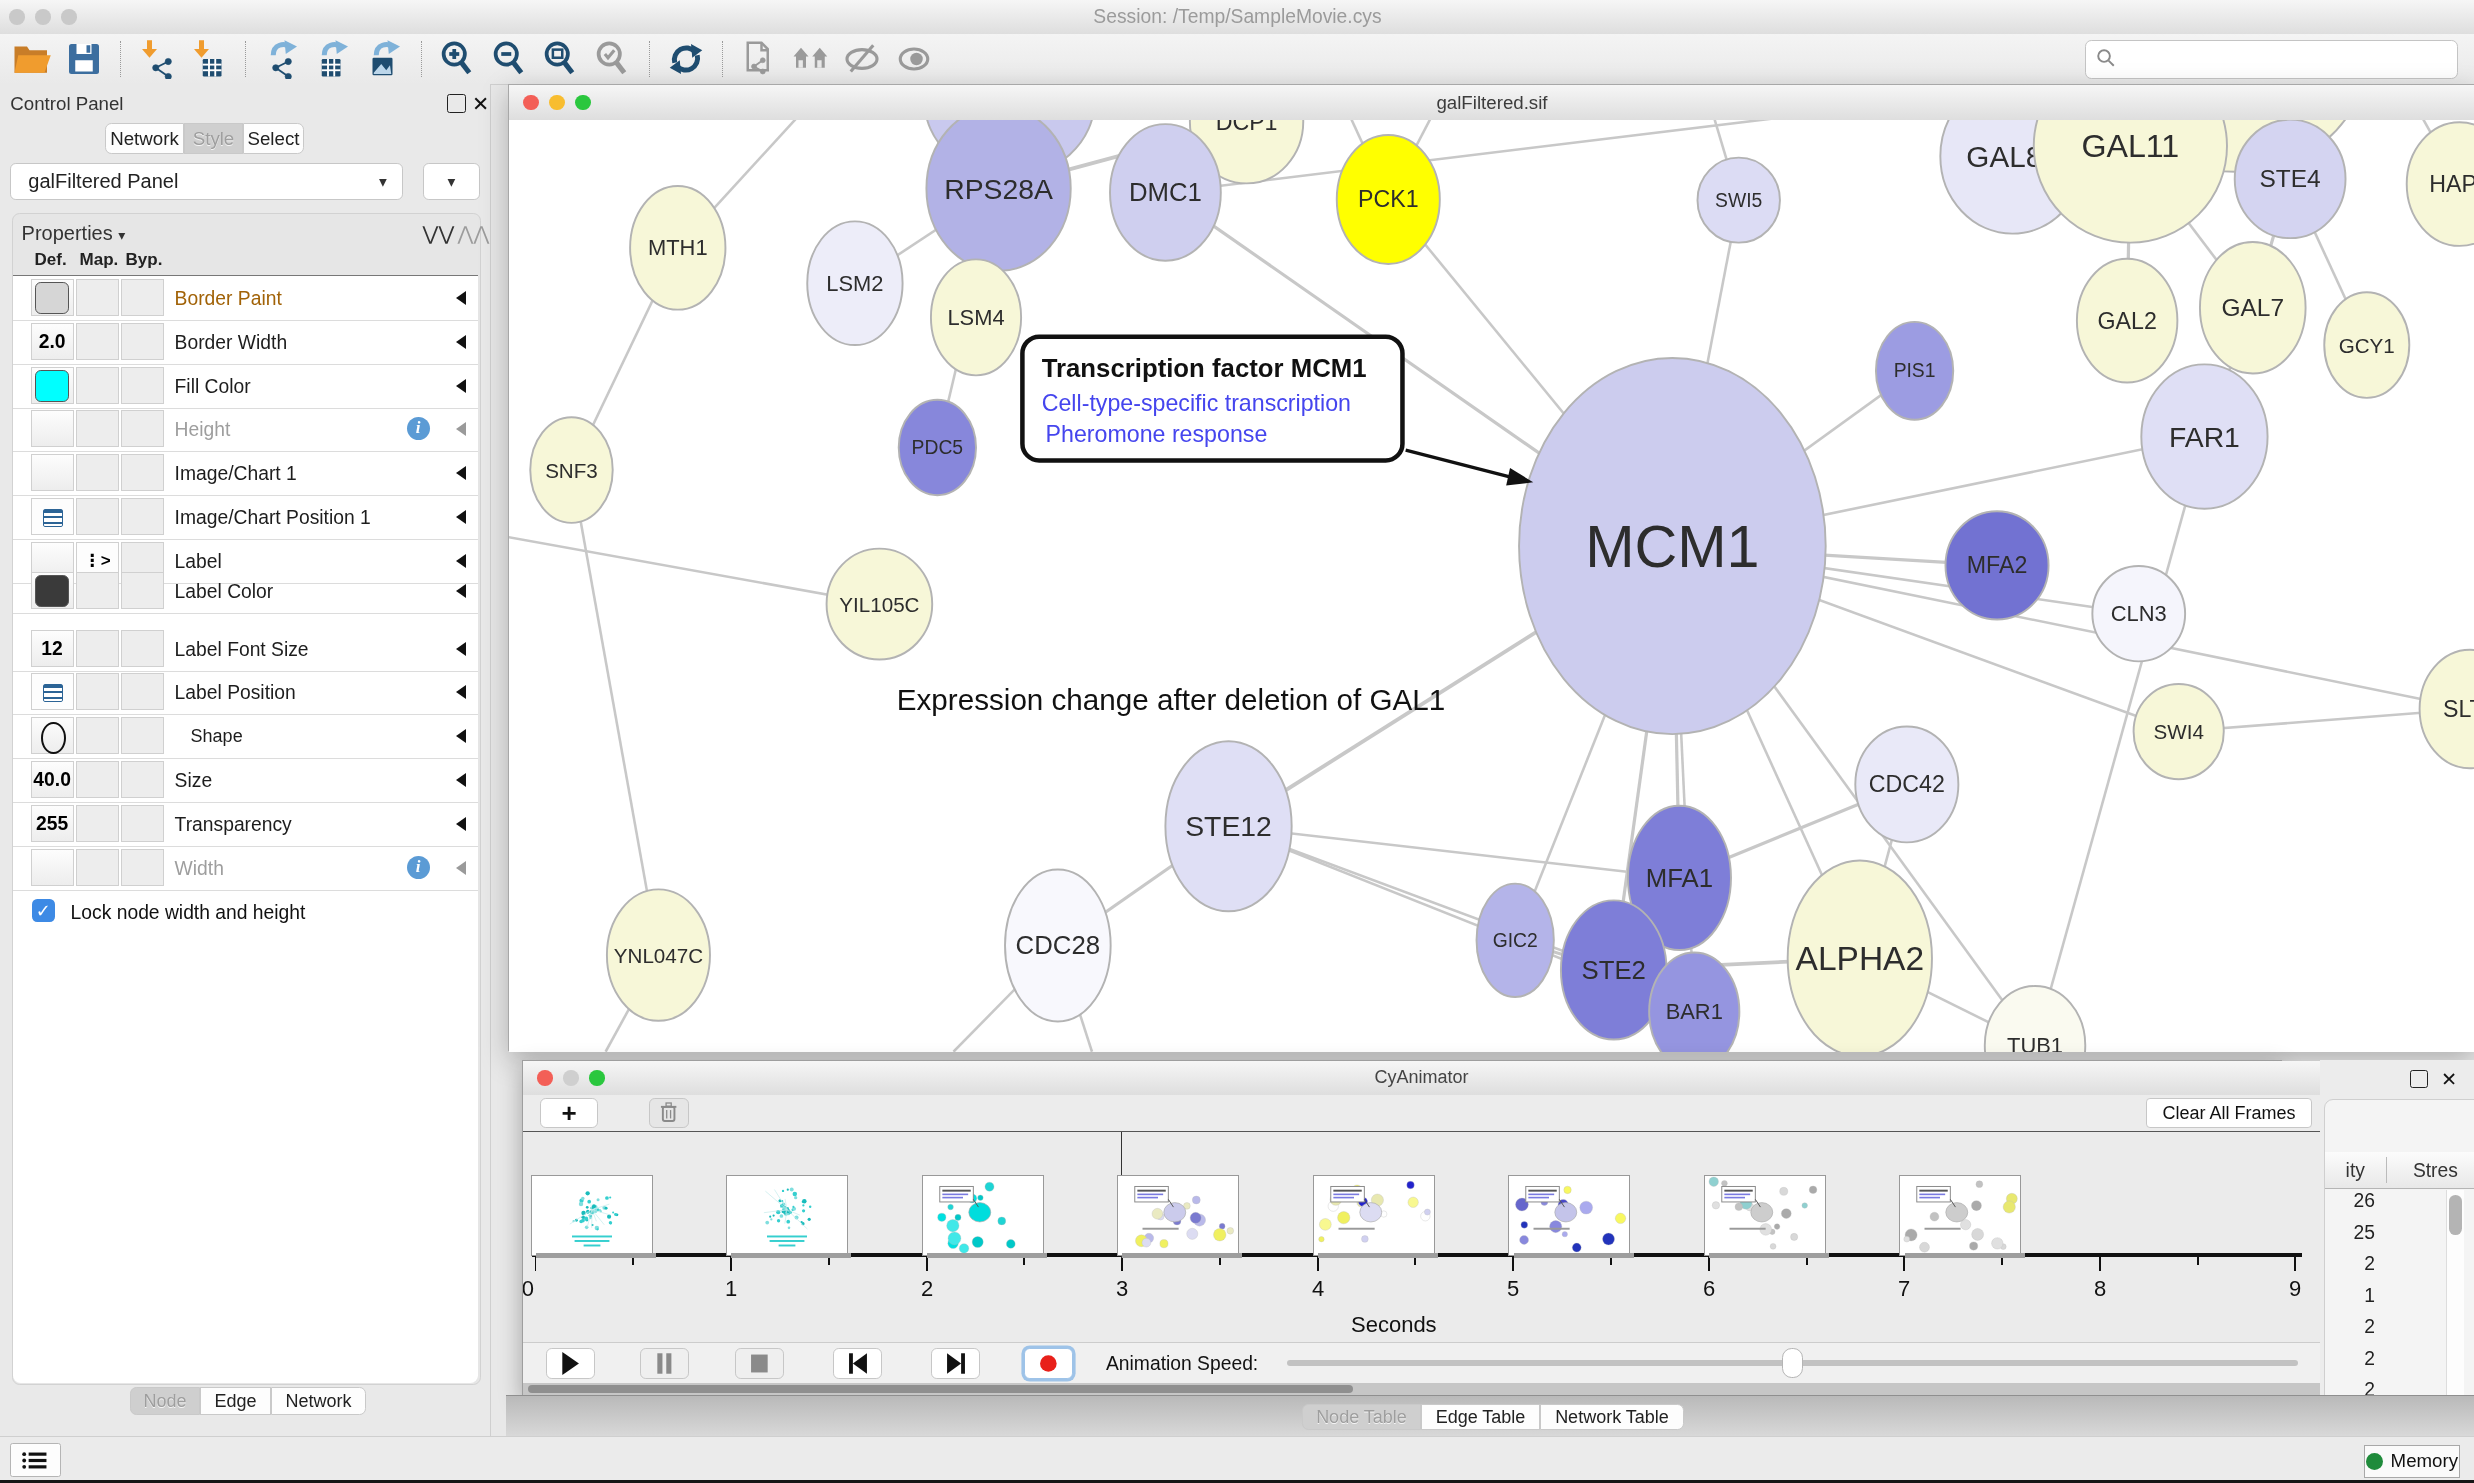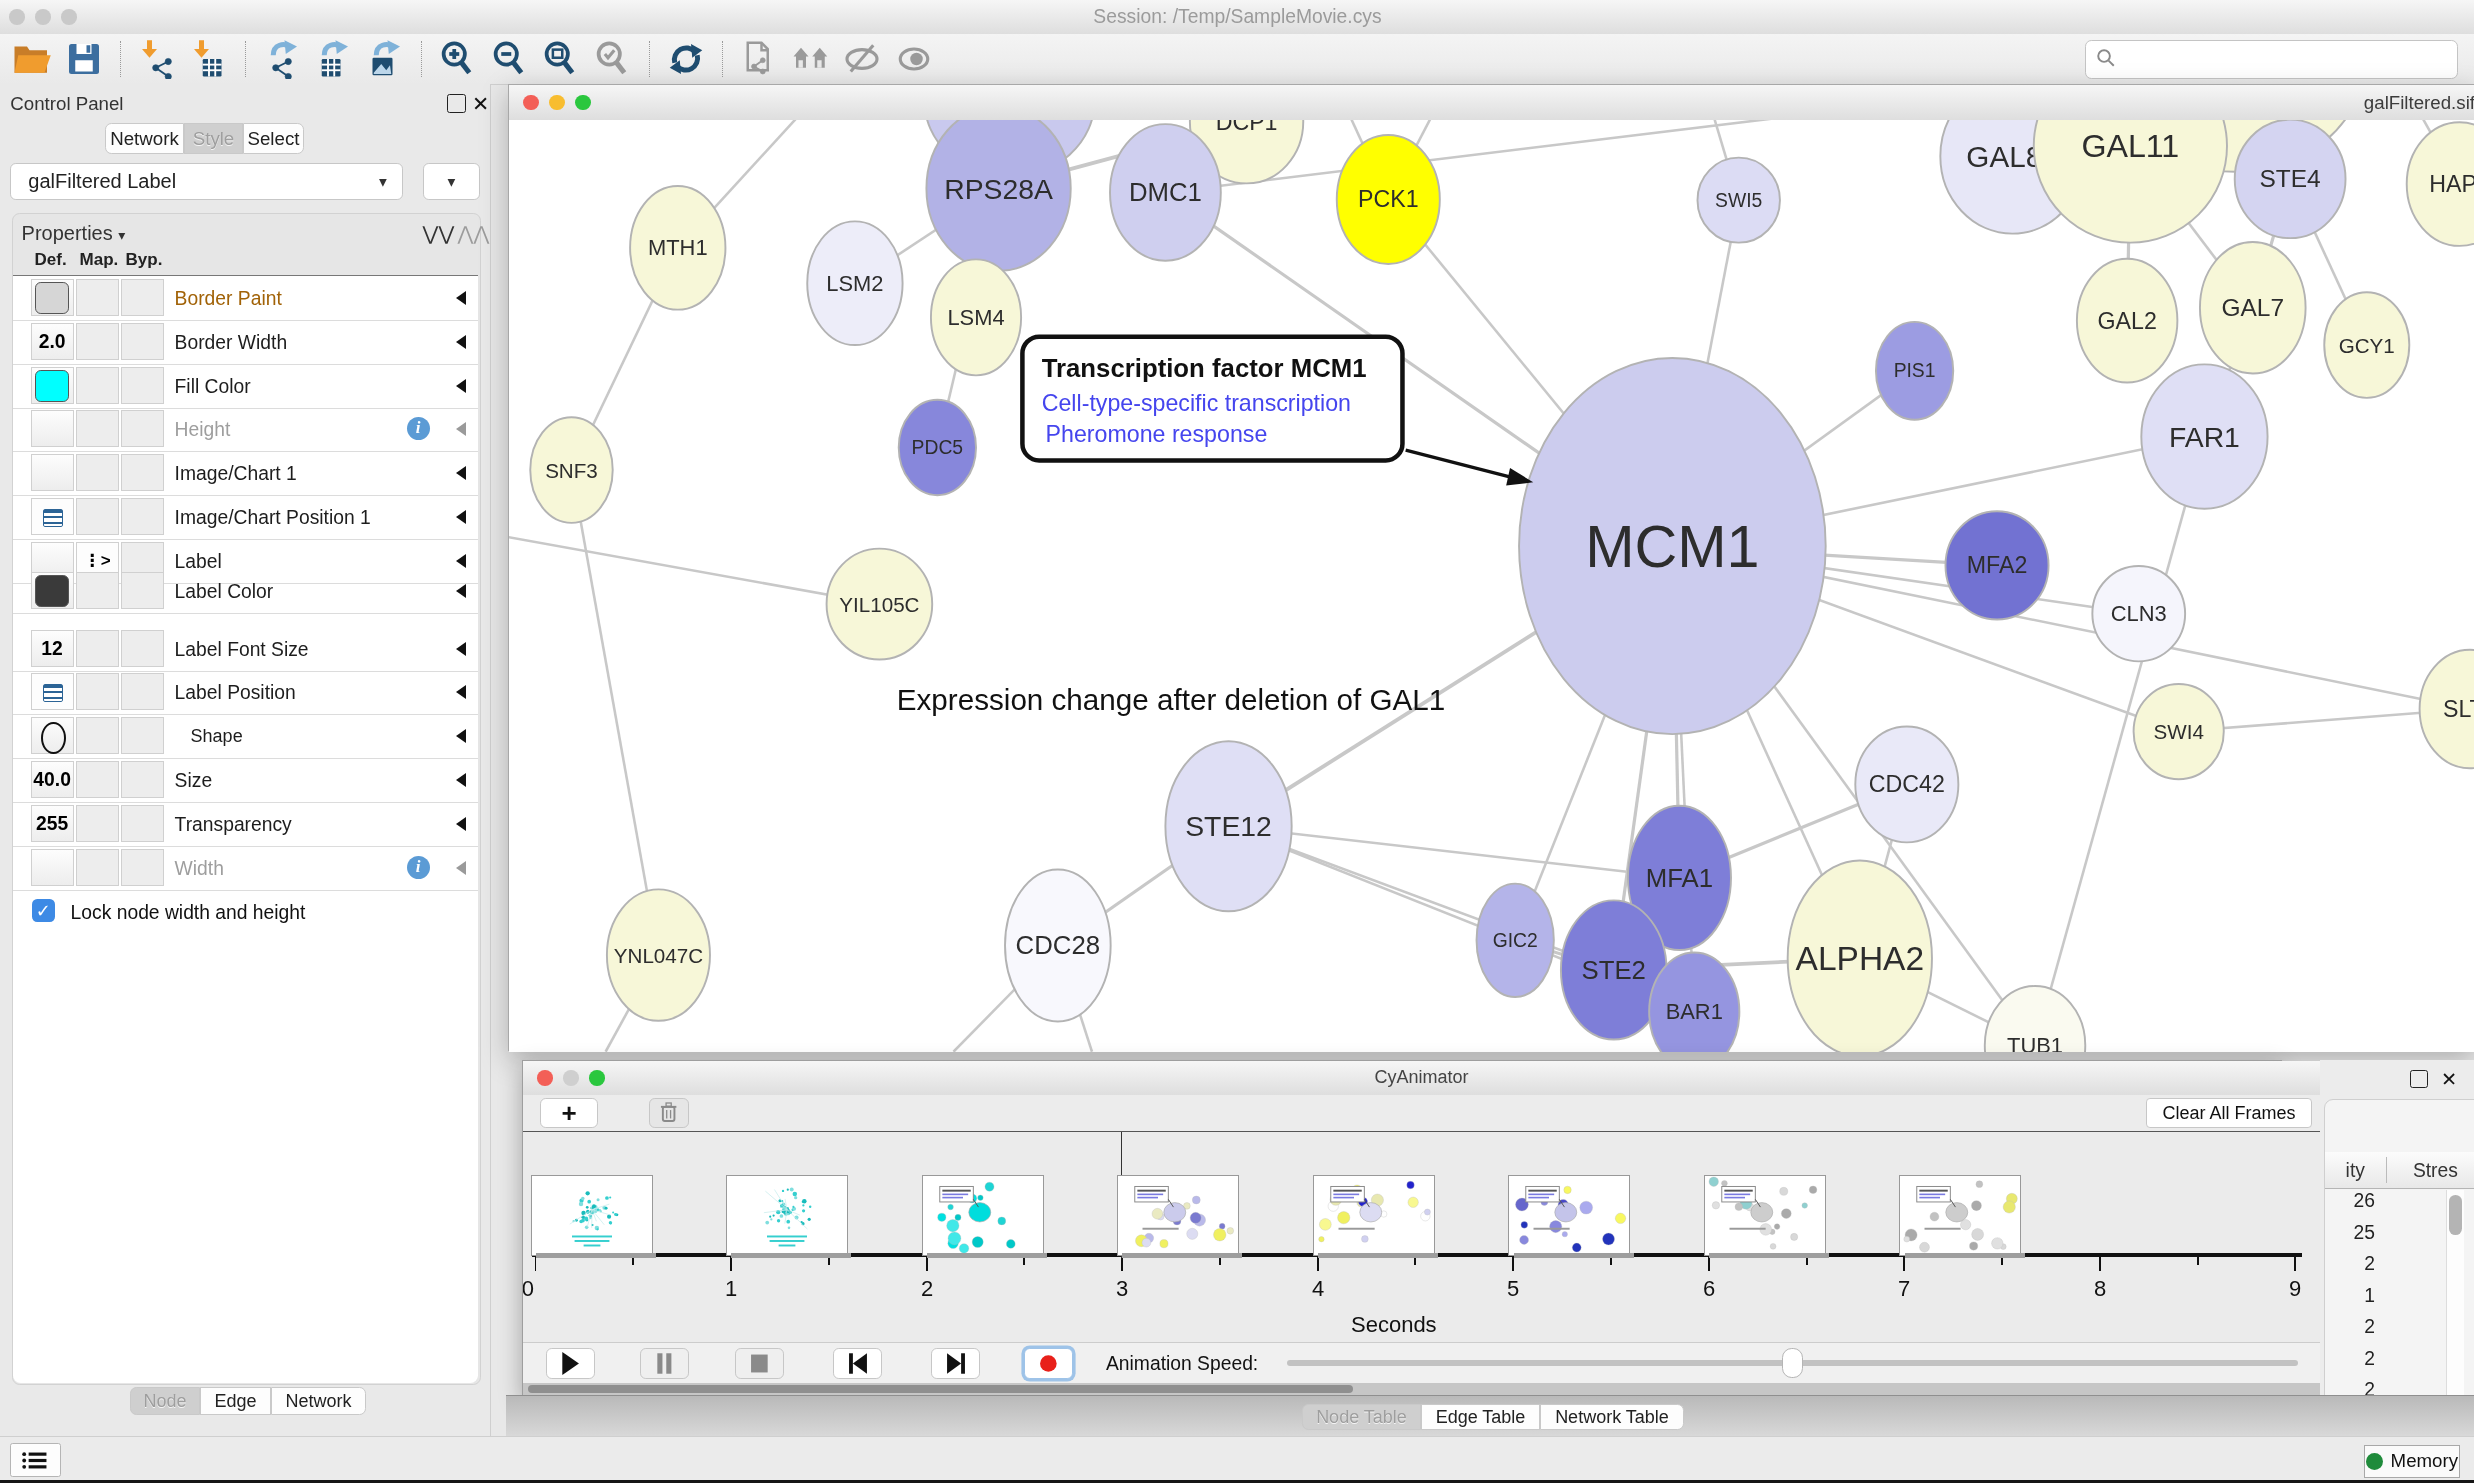--- a/index.html
+++ b/index.html
@@ -210,21 +210,21 @@
     <div class="abs" style="left:447px;top:10.3px;width:17px;height:17px;border:1.9px solid #222;border-radius:2.6px;"></div>
     <div class="abs" style="left:472px;top:7.7px;font-size:20.6px;font-weight:bold;color:#111;">✕</div>
 
     <div id="cp-tabs" class="abs" style="left:105px;top:39px;height:31px;display:flex;">
         <div class="tab" style="width: 79px; height: 31px; font-size: 18.7px; border-radius: 6.4px 0px 0px 6.4px;">Network</div>
         <div class="tab pressed" style="width: 59px; height: 31px; font-size: 18.7px;">Style</div>
         <div class="tab" style="width: 61px; height: 31px; font-size: 18.7px; border-radius: 0px 6.4px 6.4px 0px;">Select</div>
       </div>
 
     <div class="abs btn" style="left:10.3px;top:79px;width:393px;height:37px;justify-content:flex-start;">
-      <span style="margin-left:17px;font-size:20px;color:#222;">galFiltered Label</span>
+      <span style="margin-left:17px;font-size:20px;color:#222;">galFiltered Panel</span>
       <span style="position:absolute;right:15.5px;font-size:15.5px;color:#333;">▾</span>
     </div>
     <div class="abs btn" style="left:423px;top:79px;width:57px;height:37px;">
       <span style="font-size:15.5px;color:#333;">▾</span>
     </div>
 
     <div class="abs" style="left:11.6px;top:129px;width:467px;height:1170px;background:#e6e6e6;border:0.6px solid #d2d2d2;border-radius:7.7px;">
       <div class="abs" style="left:9px;top:7.7px;font-size:20px;color:#333;">
         <span>Properties</span> <span style="font-size:14px;">▾</span>
       </div>
@@ -362,21 +362,21 @@
       </div>
   </div>
 
   <div class="abs" id="network-window" style="left:508px;top:84px;width:1967px;height:967px;border:0.6px solid #a8a8a8;box-shadow:0 9px 26px rgba(0,0,0,.25);box-sizing:border-box;">
     <div class="abs tbar" style="left:0;top:0;width:1966px;height:35px;">
       <span class="abs" style="left:14px;top:9.7px;">
         <span class="light" style="background:#f35f57;"></span>
         <span class="light" style="background:#f8bd2f;"></span>
         <span class="light" style="background:#2ac73e;"></span>
       </span>
-      <div class="abs" style="left:0;top:7px;width:1966px;text-align:right;font-size:18.7px;color:#3c3c3c;">galFiltered.sif</div>
+      <div class="abs" style="left:0;top:7px;width:1966px;text-align:center;font-size:18.7px;color:#3c3c3c;">galFiltered.sif</div>
     </div>
     <svg id="net-svg" class="abs" style="left:0;top:35px;background:#fff;" width="1966" height="932" viewBox="0 0 3052 1446">
         <line x1="777" y1="-30" x2="760" y2="106" stroke="#c8c8c8" stroke-width="4"></line>
         <line x1="777" y1="-30" x2="1145" y2="2" stroke="#c8c8c8" stroke-width="4"></line>
         <line x1="760" y1="106" x2="1145" y2="2" stroke="#c8c8c8" stroke-width="6"></line>
         <line x1="760" y1="106" x2="537" y2="253" stroke="#c8c8c8" stroke-width="4"></line>
         <line x1="760" y1="106" x2="725" y2="306" stroke="#c8c8c8" stroke-width="4"></line>
         <line x1="760" y1="106" x2="665" y2="508" stroke="#c8c8c8" stroke-width="4"></line>
         <line x1="1145" y1="2" x2="1019" y2="112" stroke="#c8c8c8" stroke-width="5"></line>
         <line x1="1145" y1="2" x2="2680" y2="-90" stroke="#c8c8c8" stroke-width="6"></line>

